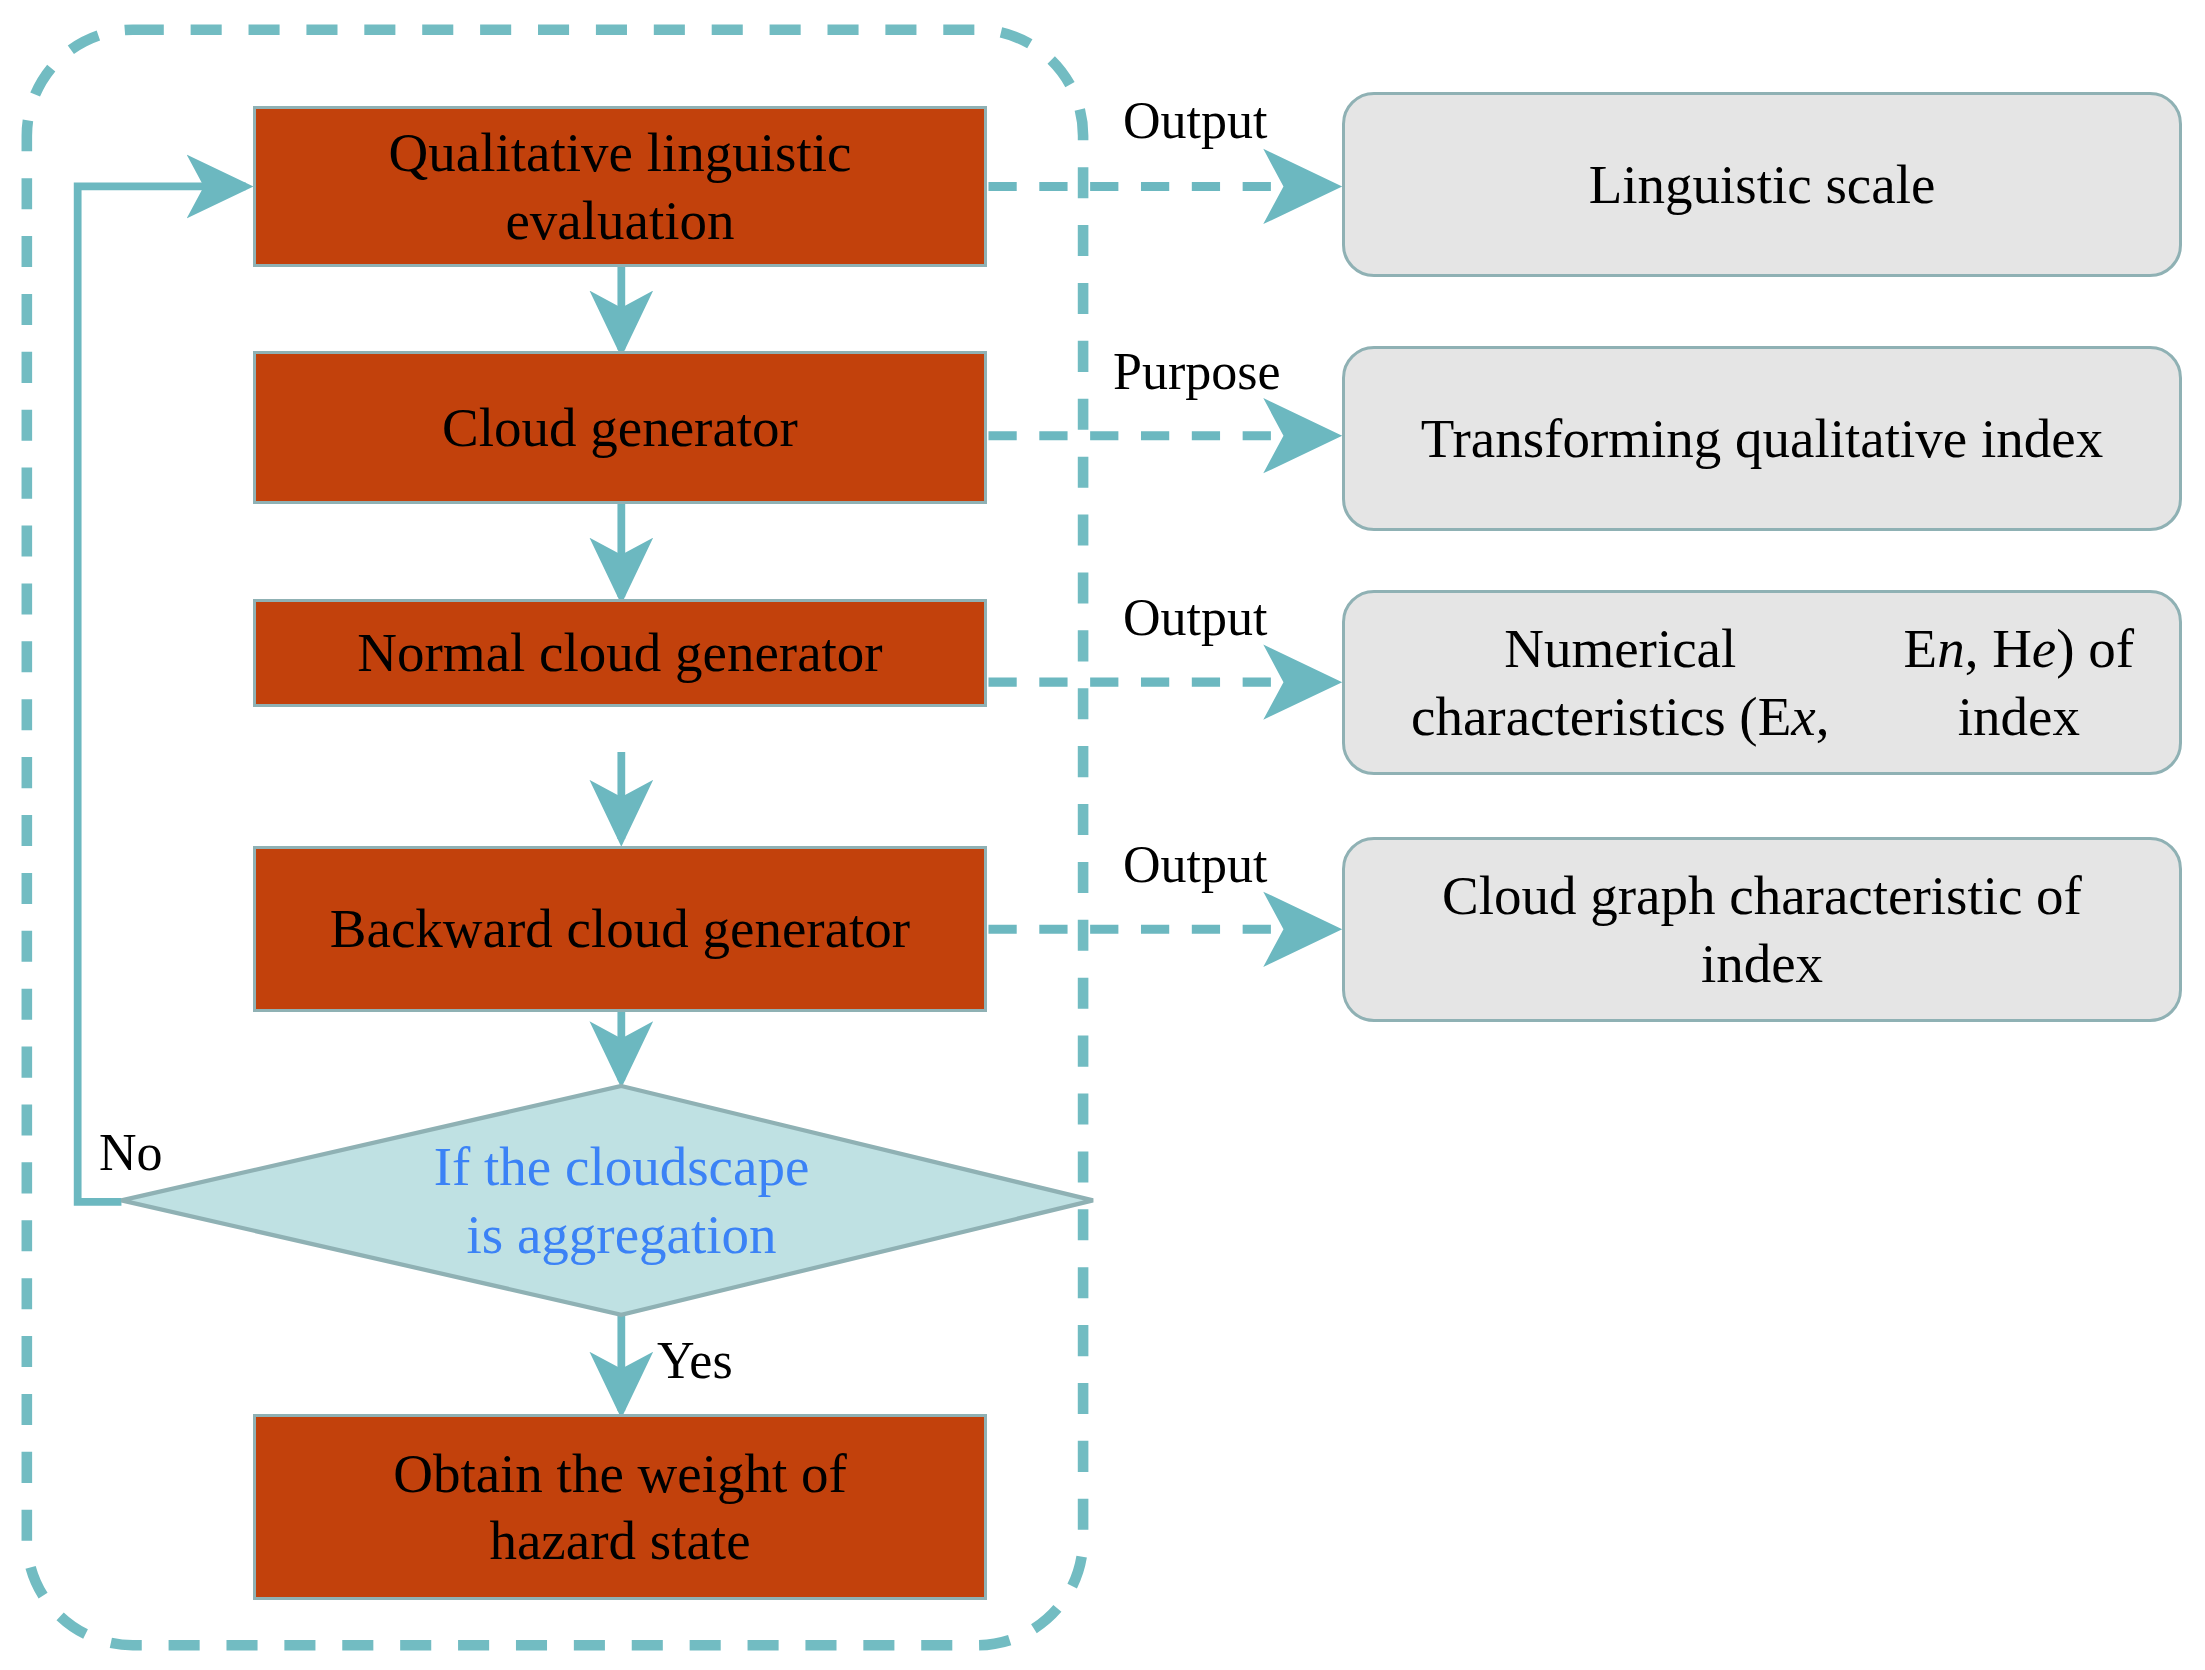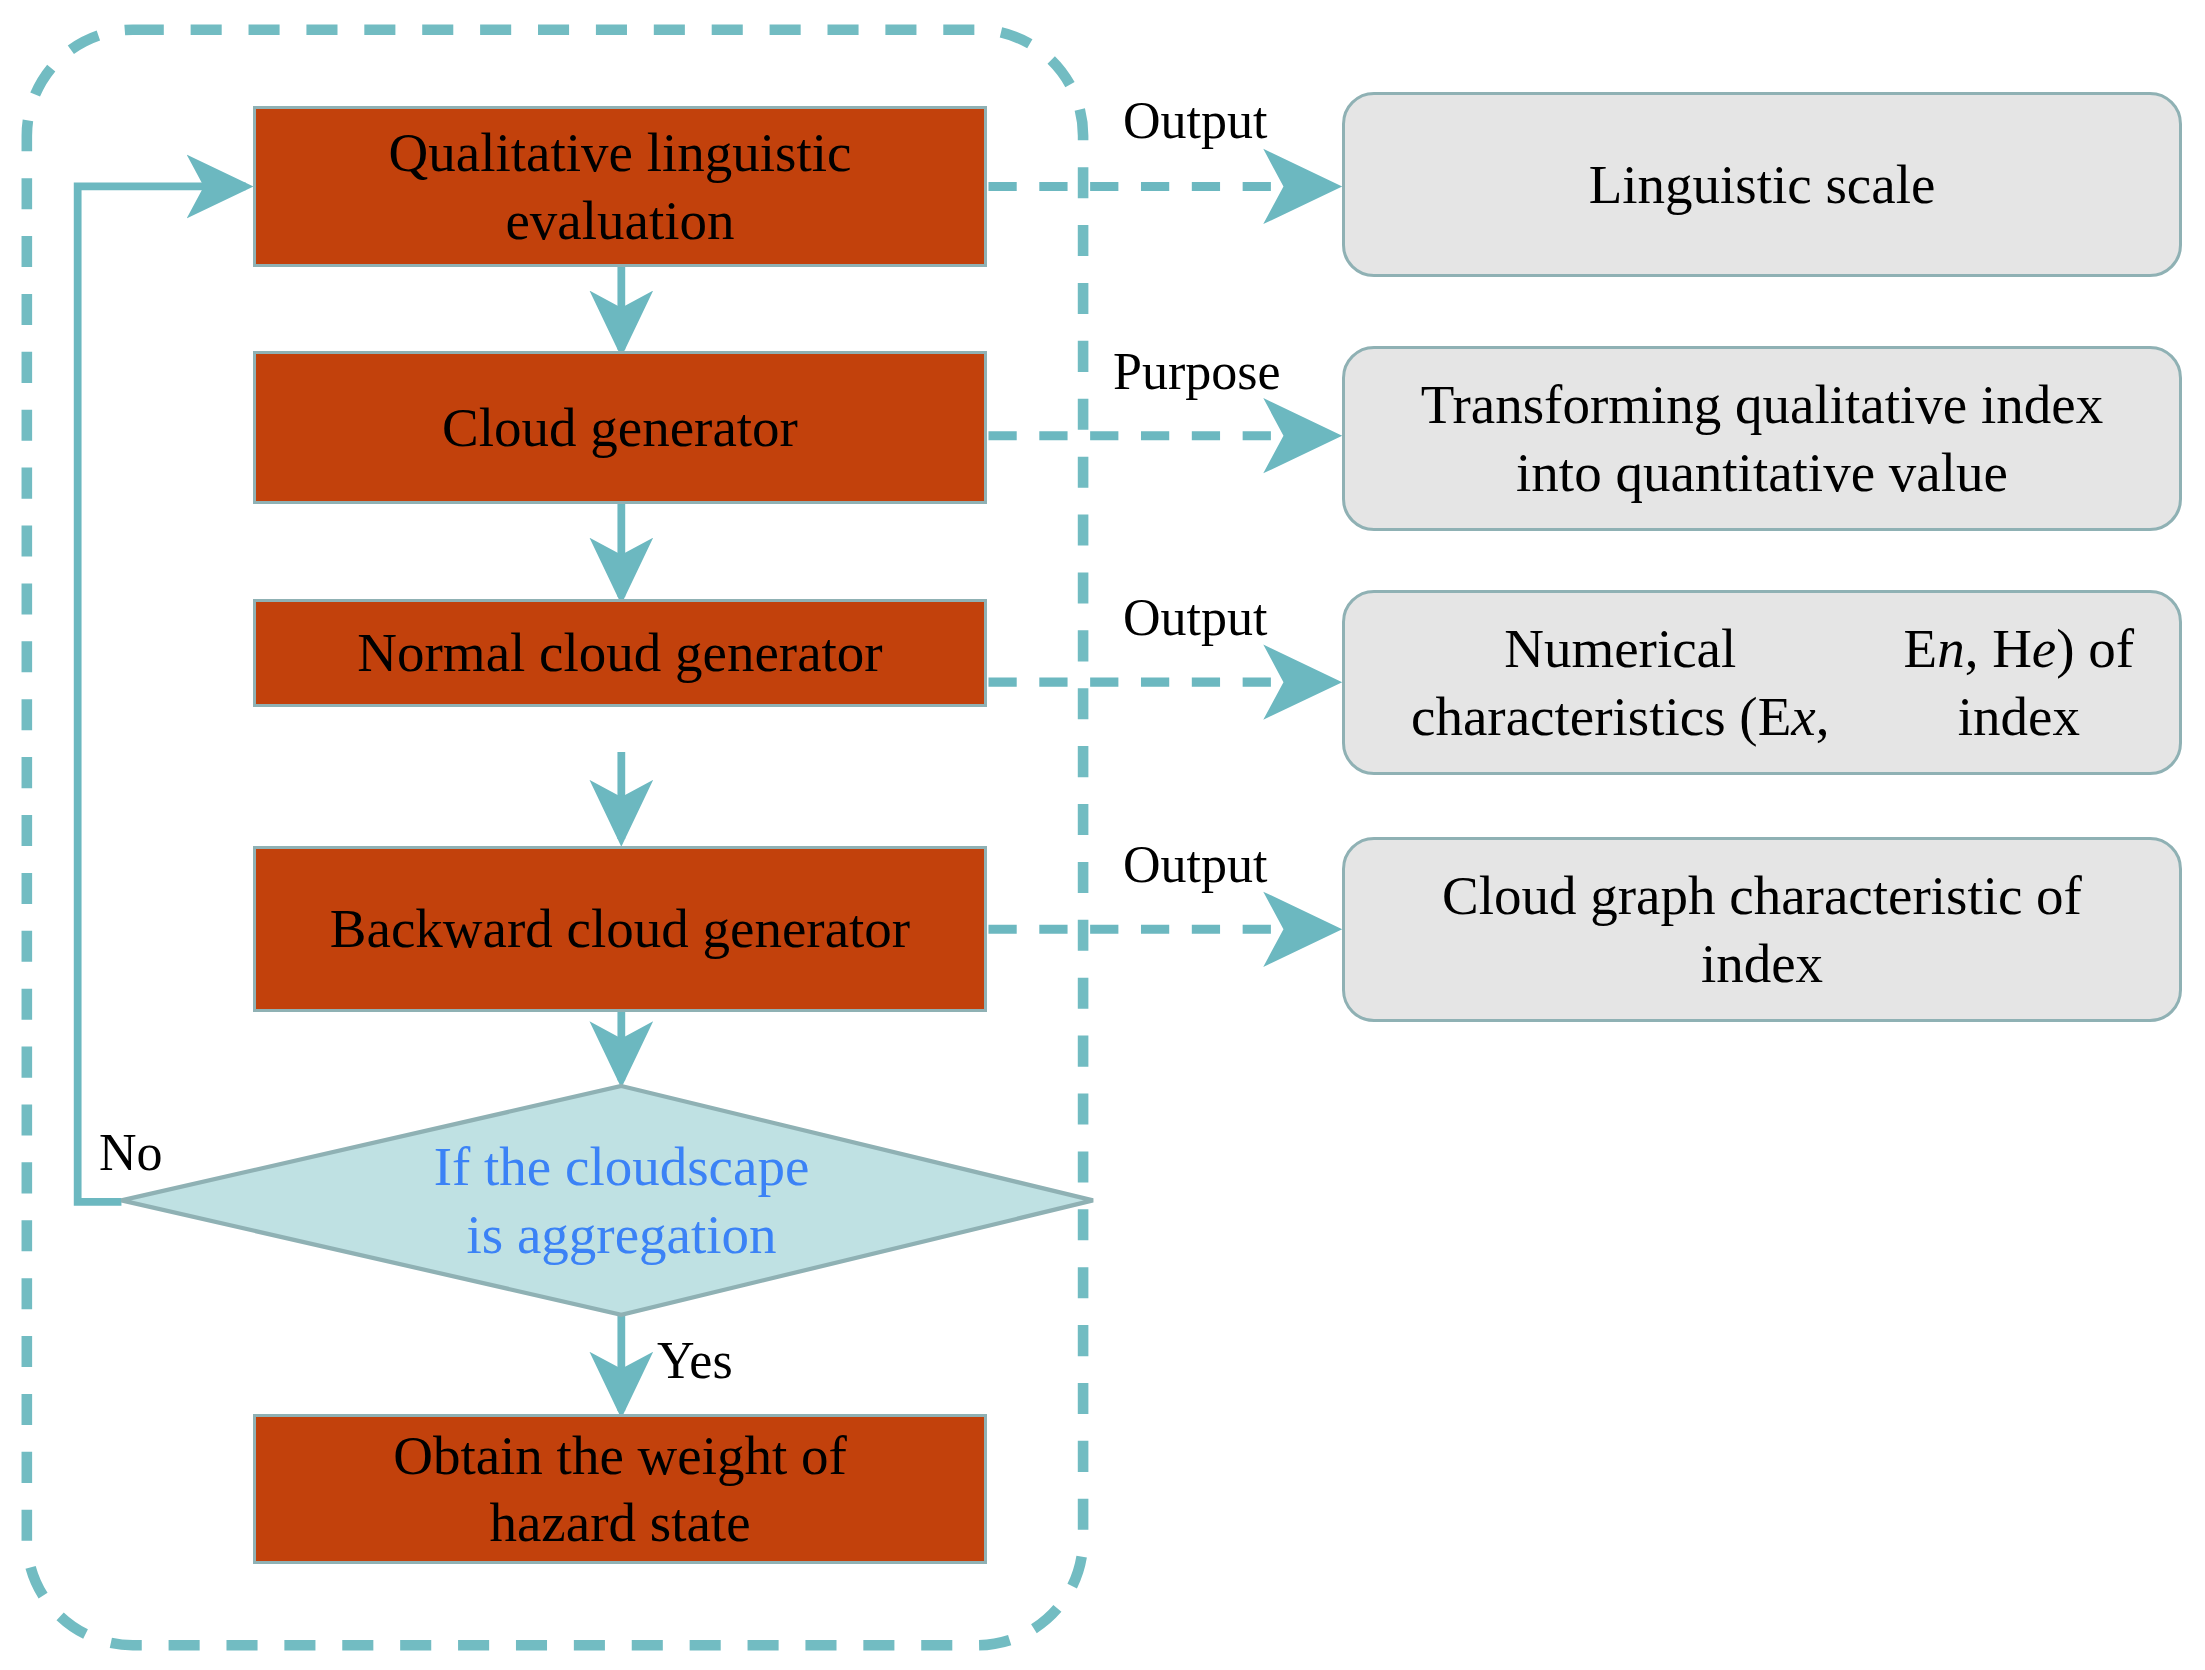--- a/index.html
+++ b/index.html
@@ -75,32 +75,31 @@
     <span>is aggregation</span>
   </div>
 
   <div class="edge-label" style="left:99px;top:1127px;">
     <span>No</span>
   </div>
   <div class="edge-label" style="left:657px;top:1335px;">
     <span>Yes</span>
   </div>
 
-  <div class="node proc" style="left:253px;top:1414px;width:734px;height:150px;flex-direction:column;">
+  <div class="node proc" style="left:253px;top:1414px;width:734px;height:186px;flex-direction:column;">
     <span>Obtain the weight of</span>
     <span>hazard state</span>
   </div>
 
   <div class="node rounded" style="left:1342px;top:92px;width:840px;height:185px;flex-direction:column;">
     <span>Linguistic scale</span>
   </div>
 
   <div class="node rounded" style="left:1342px;top:346px;width:840px;height:185px;flex-direction:column;">
     <span>Transforming qualitative index</span>
-    <span>into quantitative value</span>
   </div>
 
   <div class="node rounded" style="left:1342px;top:590px;width:840px;height:185px;flex-direction:row;">
     <span>Numerical characteristics (E<span class="ital">x</span>,</span>
     <span>E<span class="ital">n</span>, H<span class="ital">e</span>) of index</span>
   </div>
 
   <div class="node rounded" style="left:1342px;top:837px;width:840px;height:185px;flex-direction:column;">
     <span>Cloud graph characteristic of</span>
     <span>index</span>

